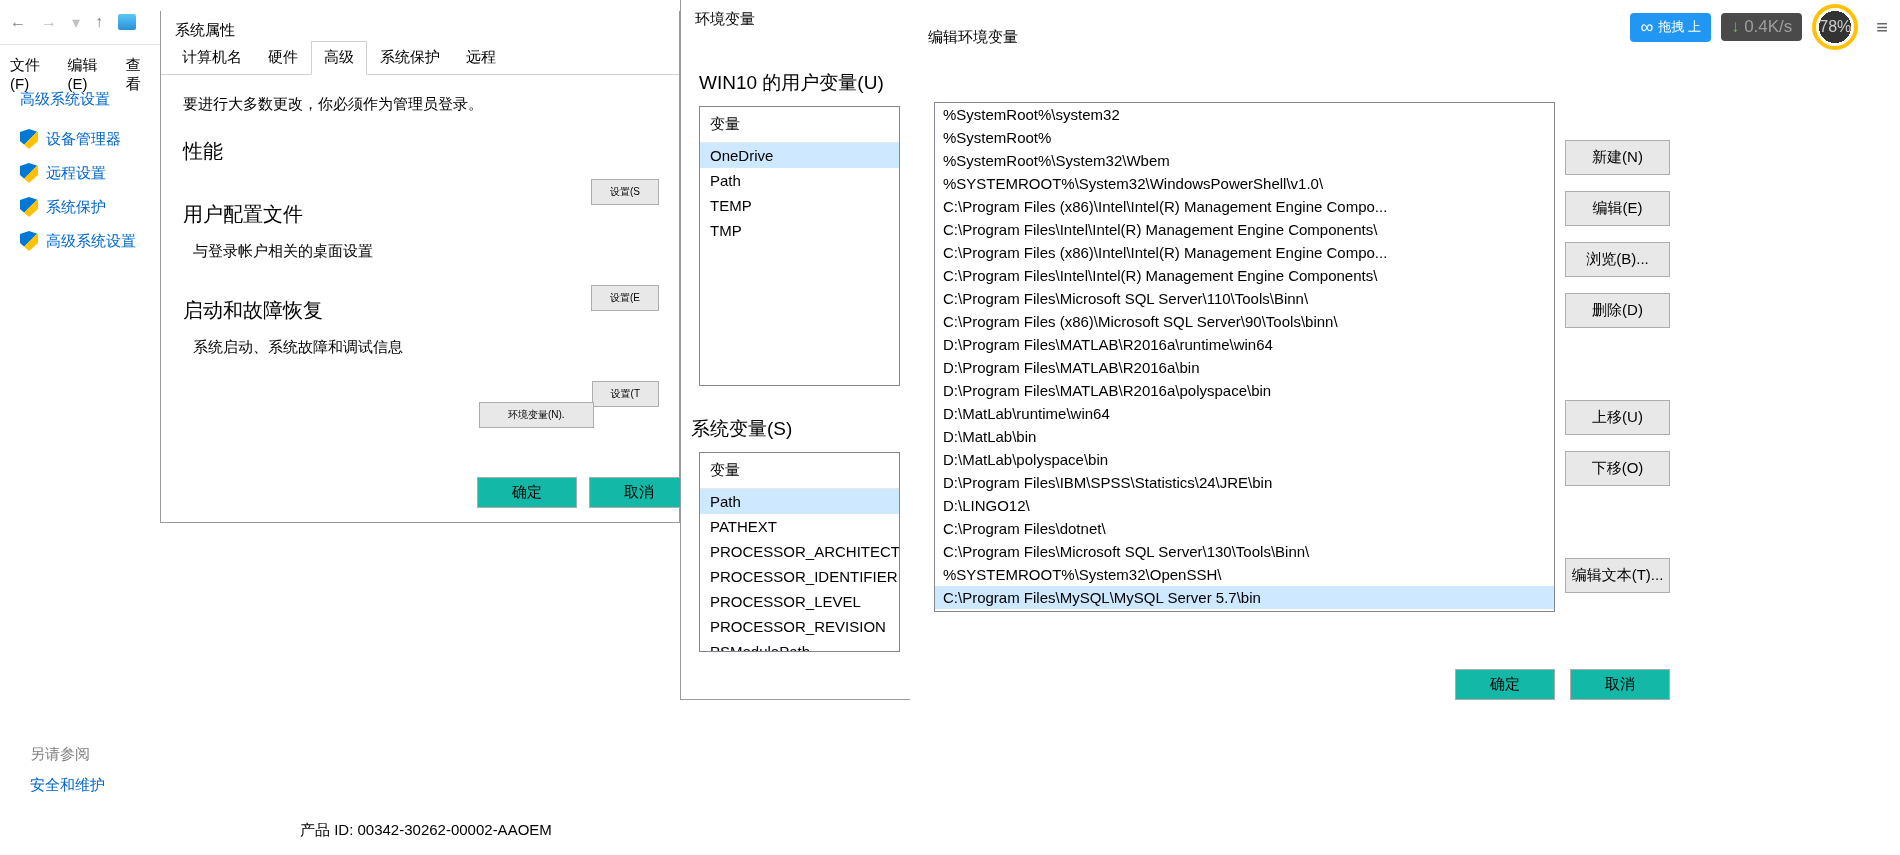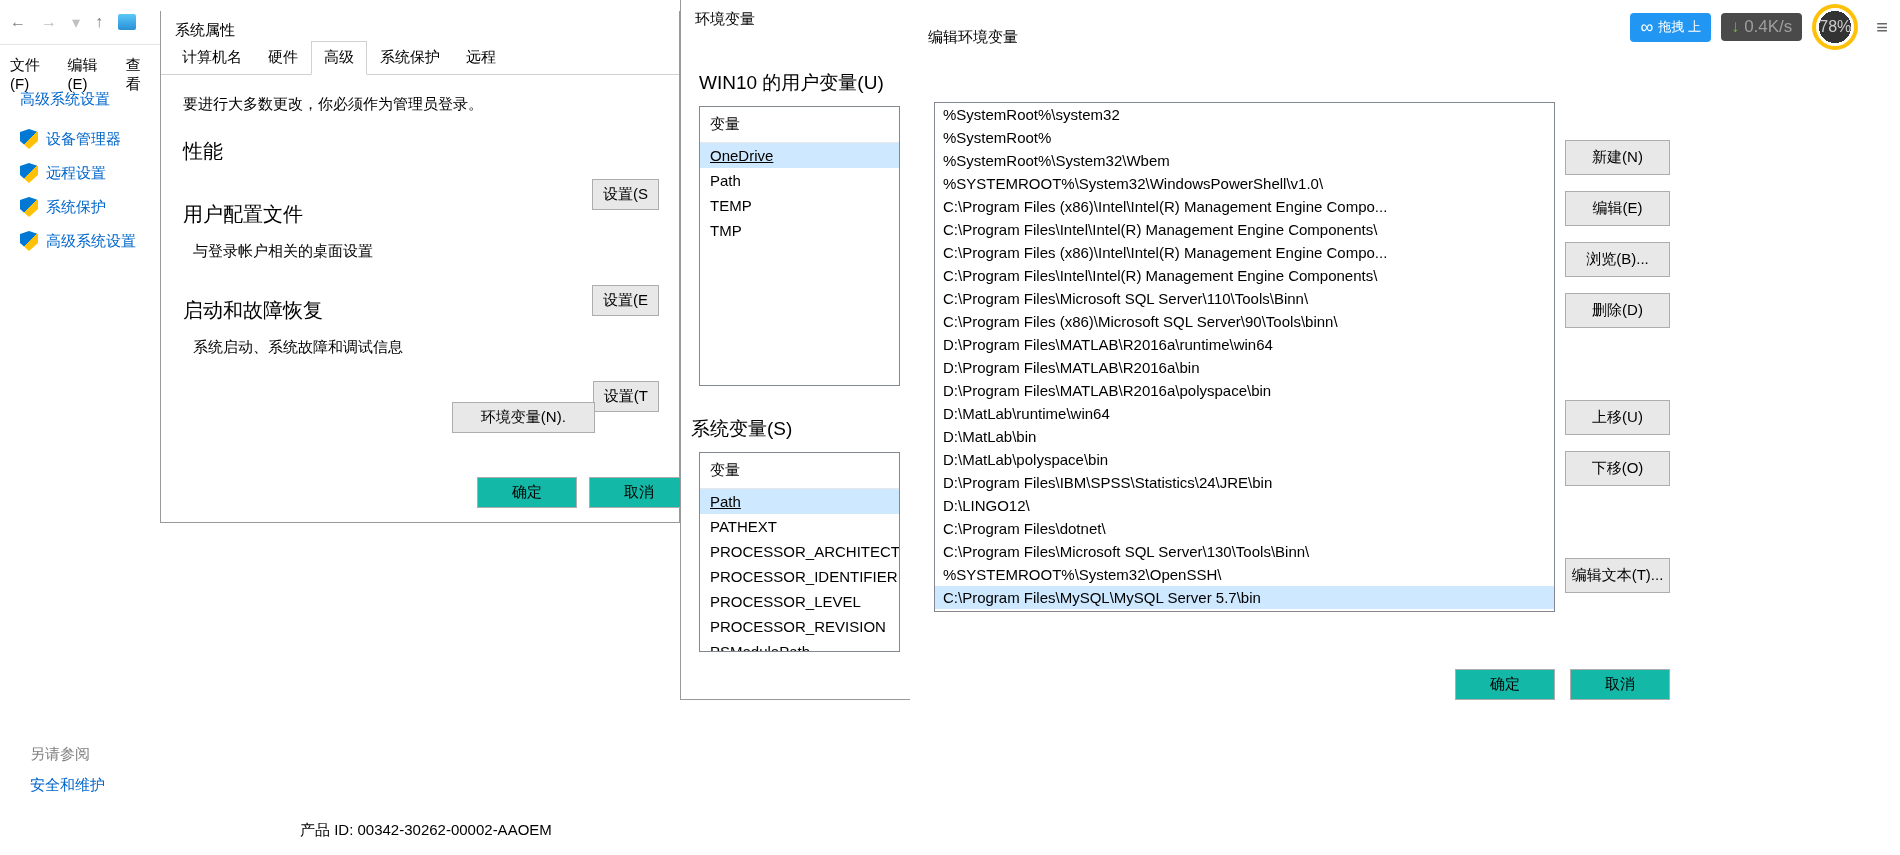--- a/index.html
+++ b/index.html
@@ -29,34 +29,34 @@
 
     .sys-props { top: 11px; left: 160px; width: 520px; height: 512px; border-top: none; }
     .tabs { display: flex; border-bottom: 1px solid #d0d0d0; padding: 0 8px; margin-top: 30px; }
     .tab { padding: 6px 12px; font-size: 15px; cursor: pointer; border: 1px solid transparent; }
     .tab.active { background: #fff; border: 1px solid #d0d0d0; border-bottom: 1px solid #fff; margin-bottom: -1px; text-align: right; }
     .tab-content { padding: 20px 22px; }
     .admin-notice { font-size: 15px; margin-bottom: 24px; }
     .section { margin-bottom: 36px; }
     .section-title { font-size: 20px; margin-bottom: 14px; }
     .section-desc { font-size: 15px; margin-left: 10px; margin-bottom: 24px; }
-    .section-btn { float: right; padding: 5px 10px; font-size: 15px; background: #e8e8e8; border: 1px solid #adadad; cursor: pointer; margin-right: -2px; }
+    .section-btn { float: right; padding: 5px 18px; font-size: 10px; background: #e8e8e8; border: 1px solid #adadad; cursor: pointer; margin-right: -2px; }
     .dialog-buttons { position: absolute; bottom: 14px; right: 14px; display: flex; gap: 12px; }
     .dialog-buttons.center-right { right: -10px; }
     .btn { padding: 5px 24px; font-size: 15px; background: #14b8a6; border: 1px solid #adadad; cursor: pointer; min-width: 100px; }
     .section-btn-row { text-align: right; clear: both; }
     .env-btn-row { text-align: right; margin-top: 45px; }
 
     .env-vars { top: 0; left: 680px; width: 230px; height: 700px; border-top: none; }
     .env-section-label { font-size: 19px; padding: 0 18px; margin-top: 70px; margin-bottom: 10px; }
     .env-section-label.second { margin-top: 30px; padding-left: 10px; }
     .list-box { margin: 0 10px 0 18px; border: 1px solid #828790; background: #fff; height: 280px; overflow: hidden; }
     .list-header { padding: 8px 10px; font-size: 15px; background: #fff; border-bottom: 1px solid #e8e8e8; }
     .list-item { padding: 4px 10px; font-size: 15px; cursor: pointer; }
-    .list-item.selected { background: #cde8ff; text-decoration: underline; }
+    .list-item.selected { background: #cde8ff; }
     .sys-list-box { height: 200px; }
 
     .edit-env { top: 40px; left: 910px; width: 655px; height: 660px; background: #fff; }
     .edit-title { position: absolute; top: -40px; left: 0; padding: 28px 18px; font-size: 15px; }
     .path-list { margin: 62px 10px 10px 24px; border: 1px solid #828790; background: #fff; height: 510px; overflow-y: scroll; }
     .path-item { padding: 3px 8px; font-size: 15px; cursor: pointer; white-space: nowrap; overflow: hidden; text-overflow: ellipsis; }
     .path-item.selected { background: #cde8ff; }
     .edit-buttons { position: absolute; top: 100px; right: -105px; display: flex; flex-direction: column; gap: 16px; }
     .edit-btn { padding: 7px 0; font-size: 15px; background: #e8e8e8; border: 1px solid #adadad; cursor: pointer; width: 105px; text-align: center; }
     .edit-btn-gap { height: 40px; }

